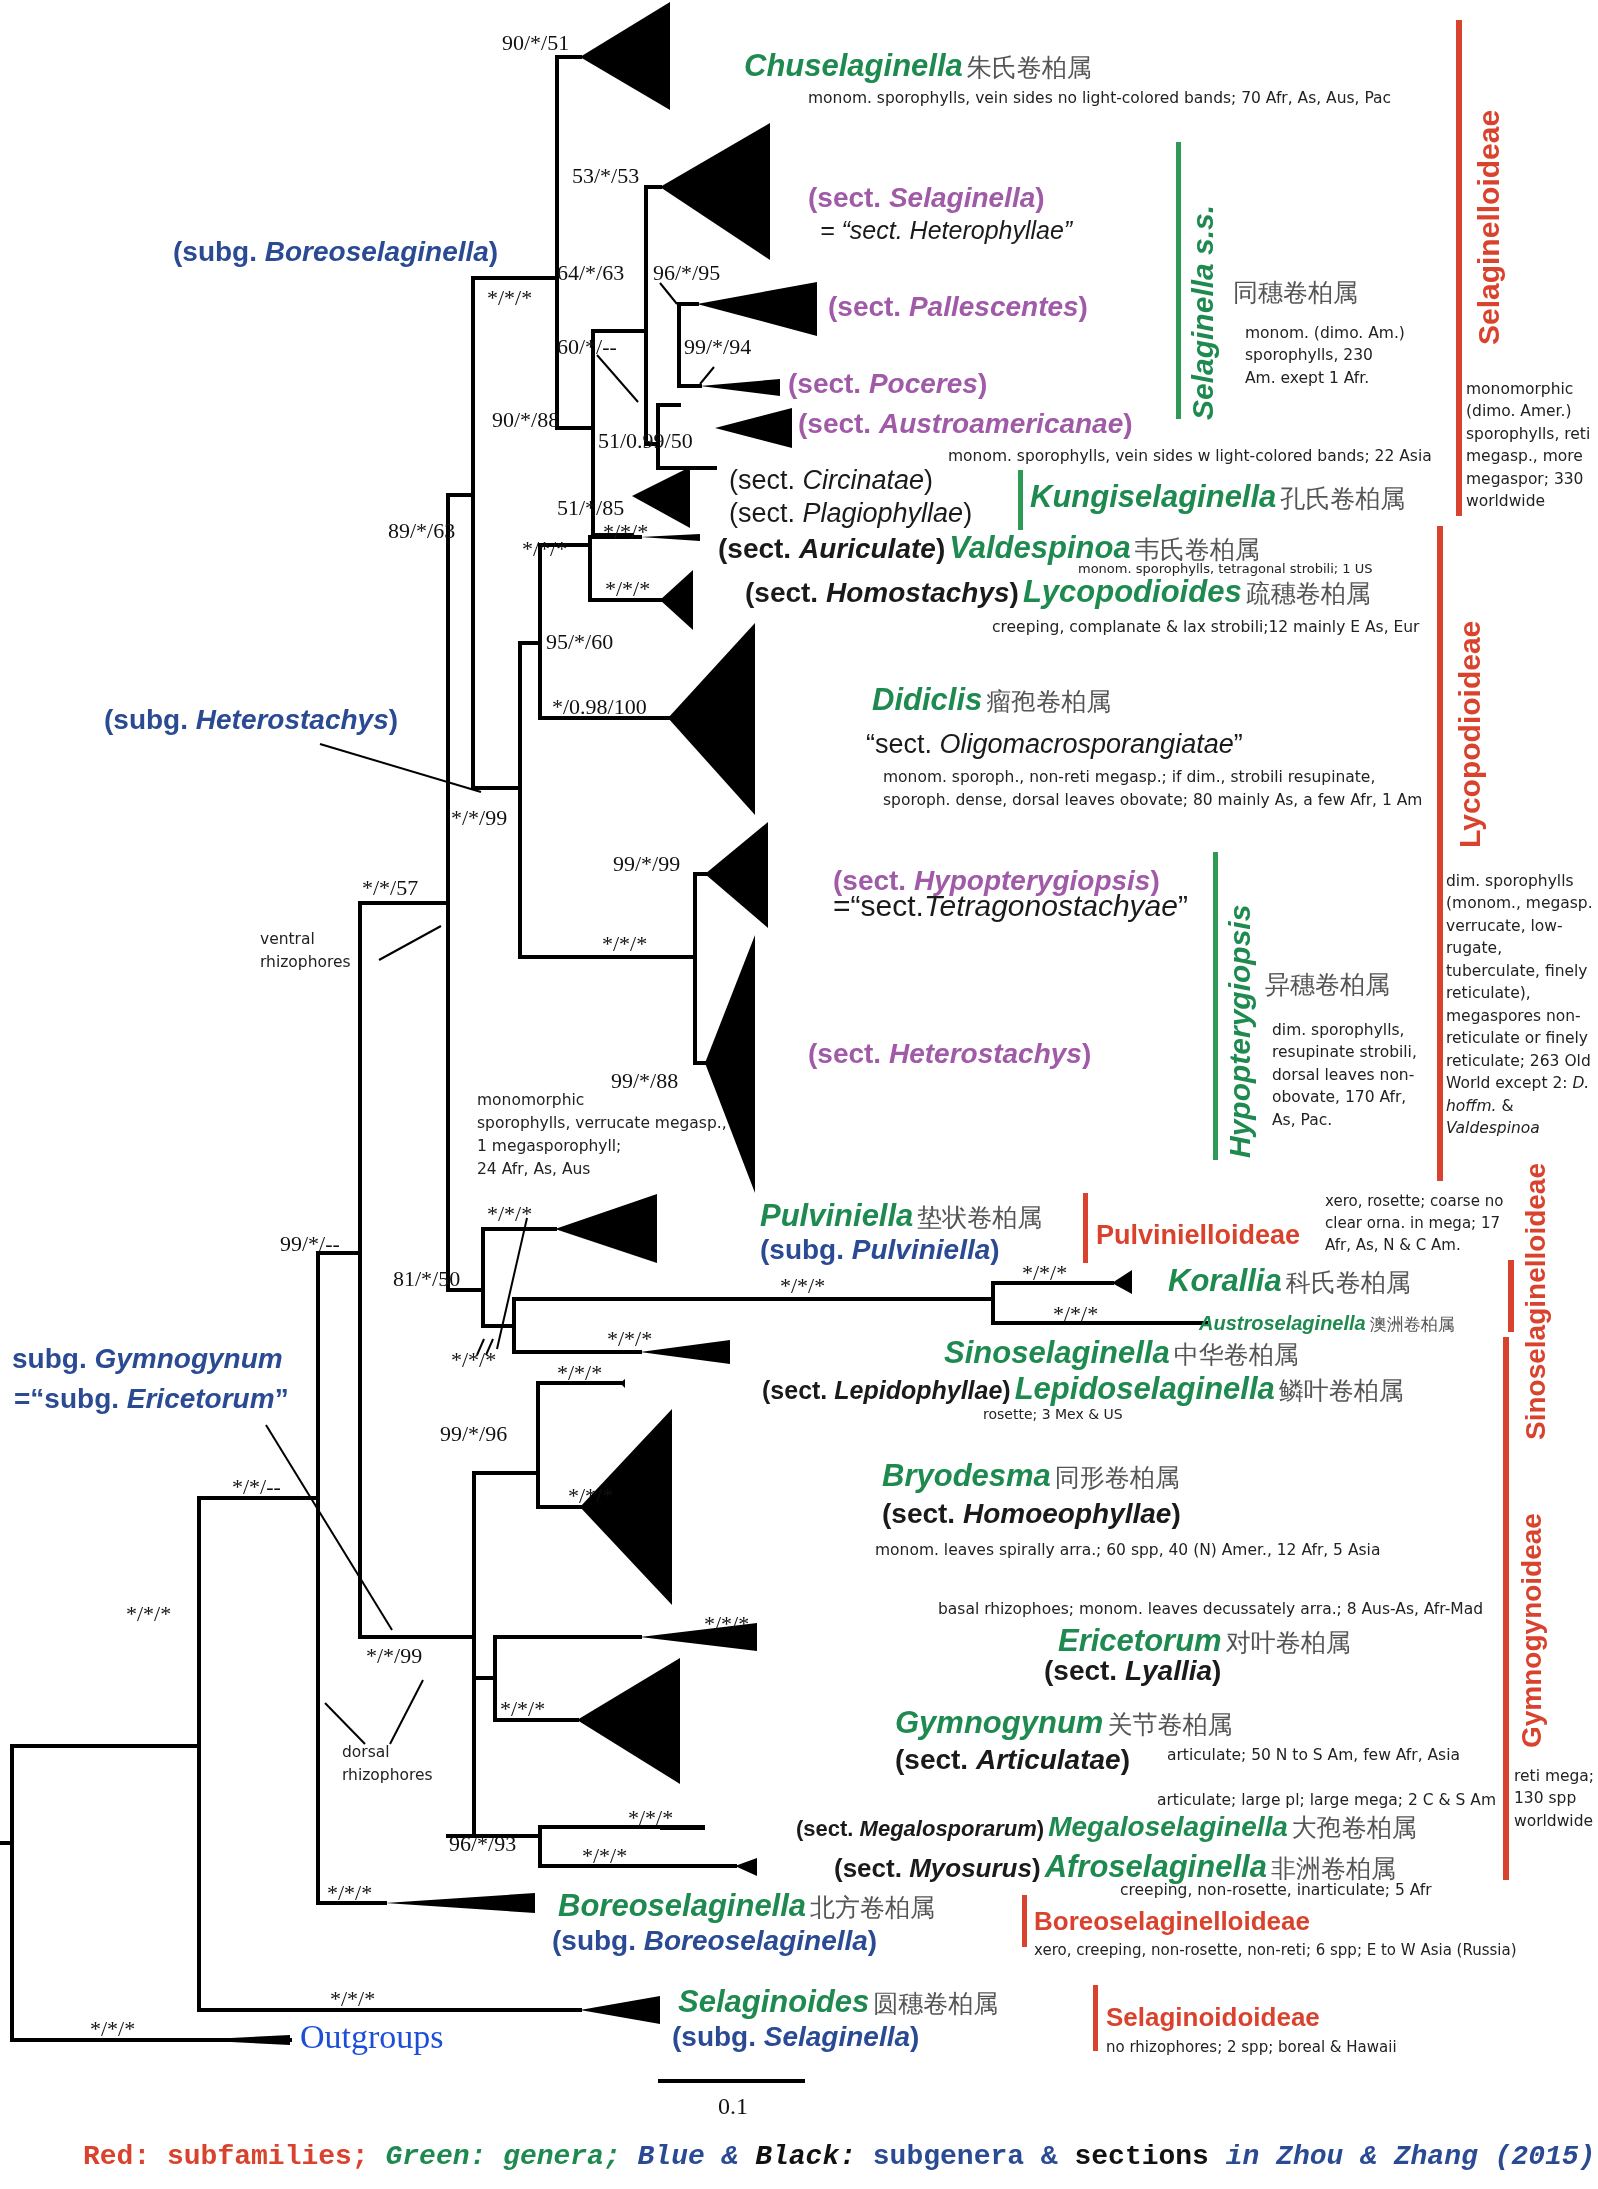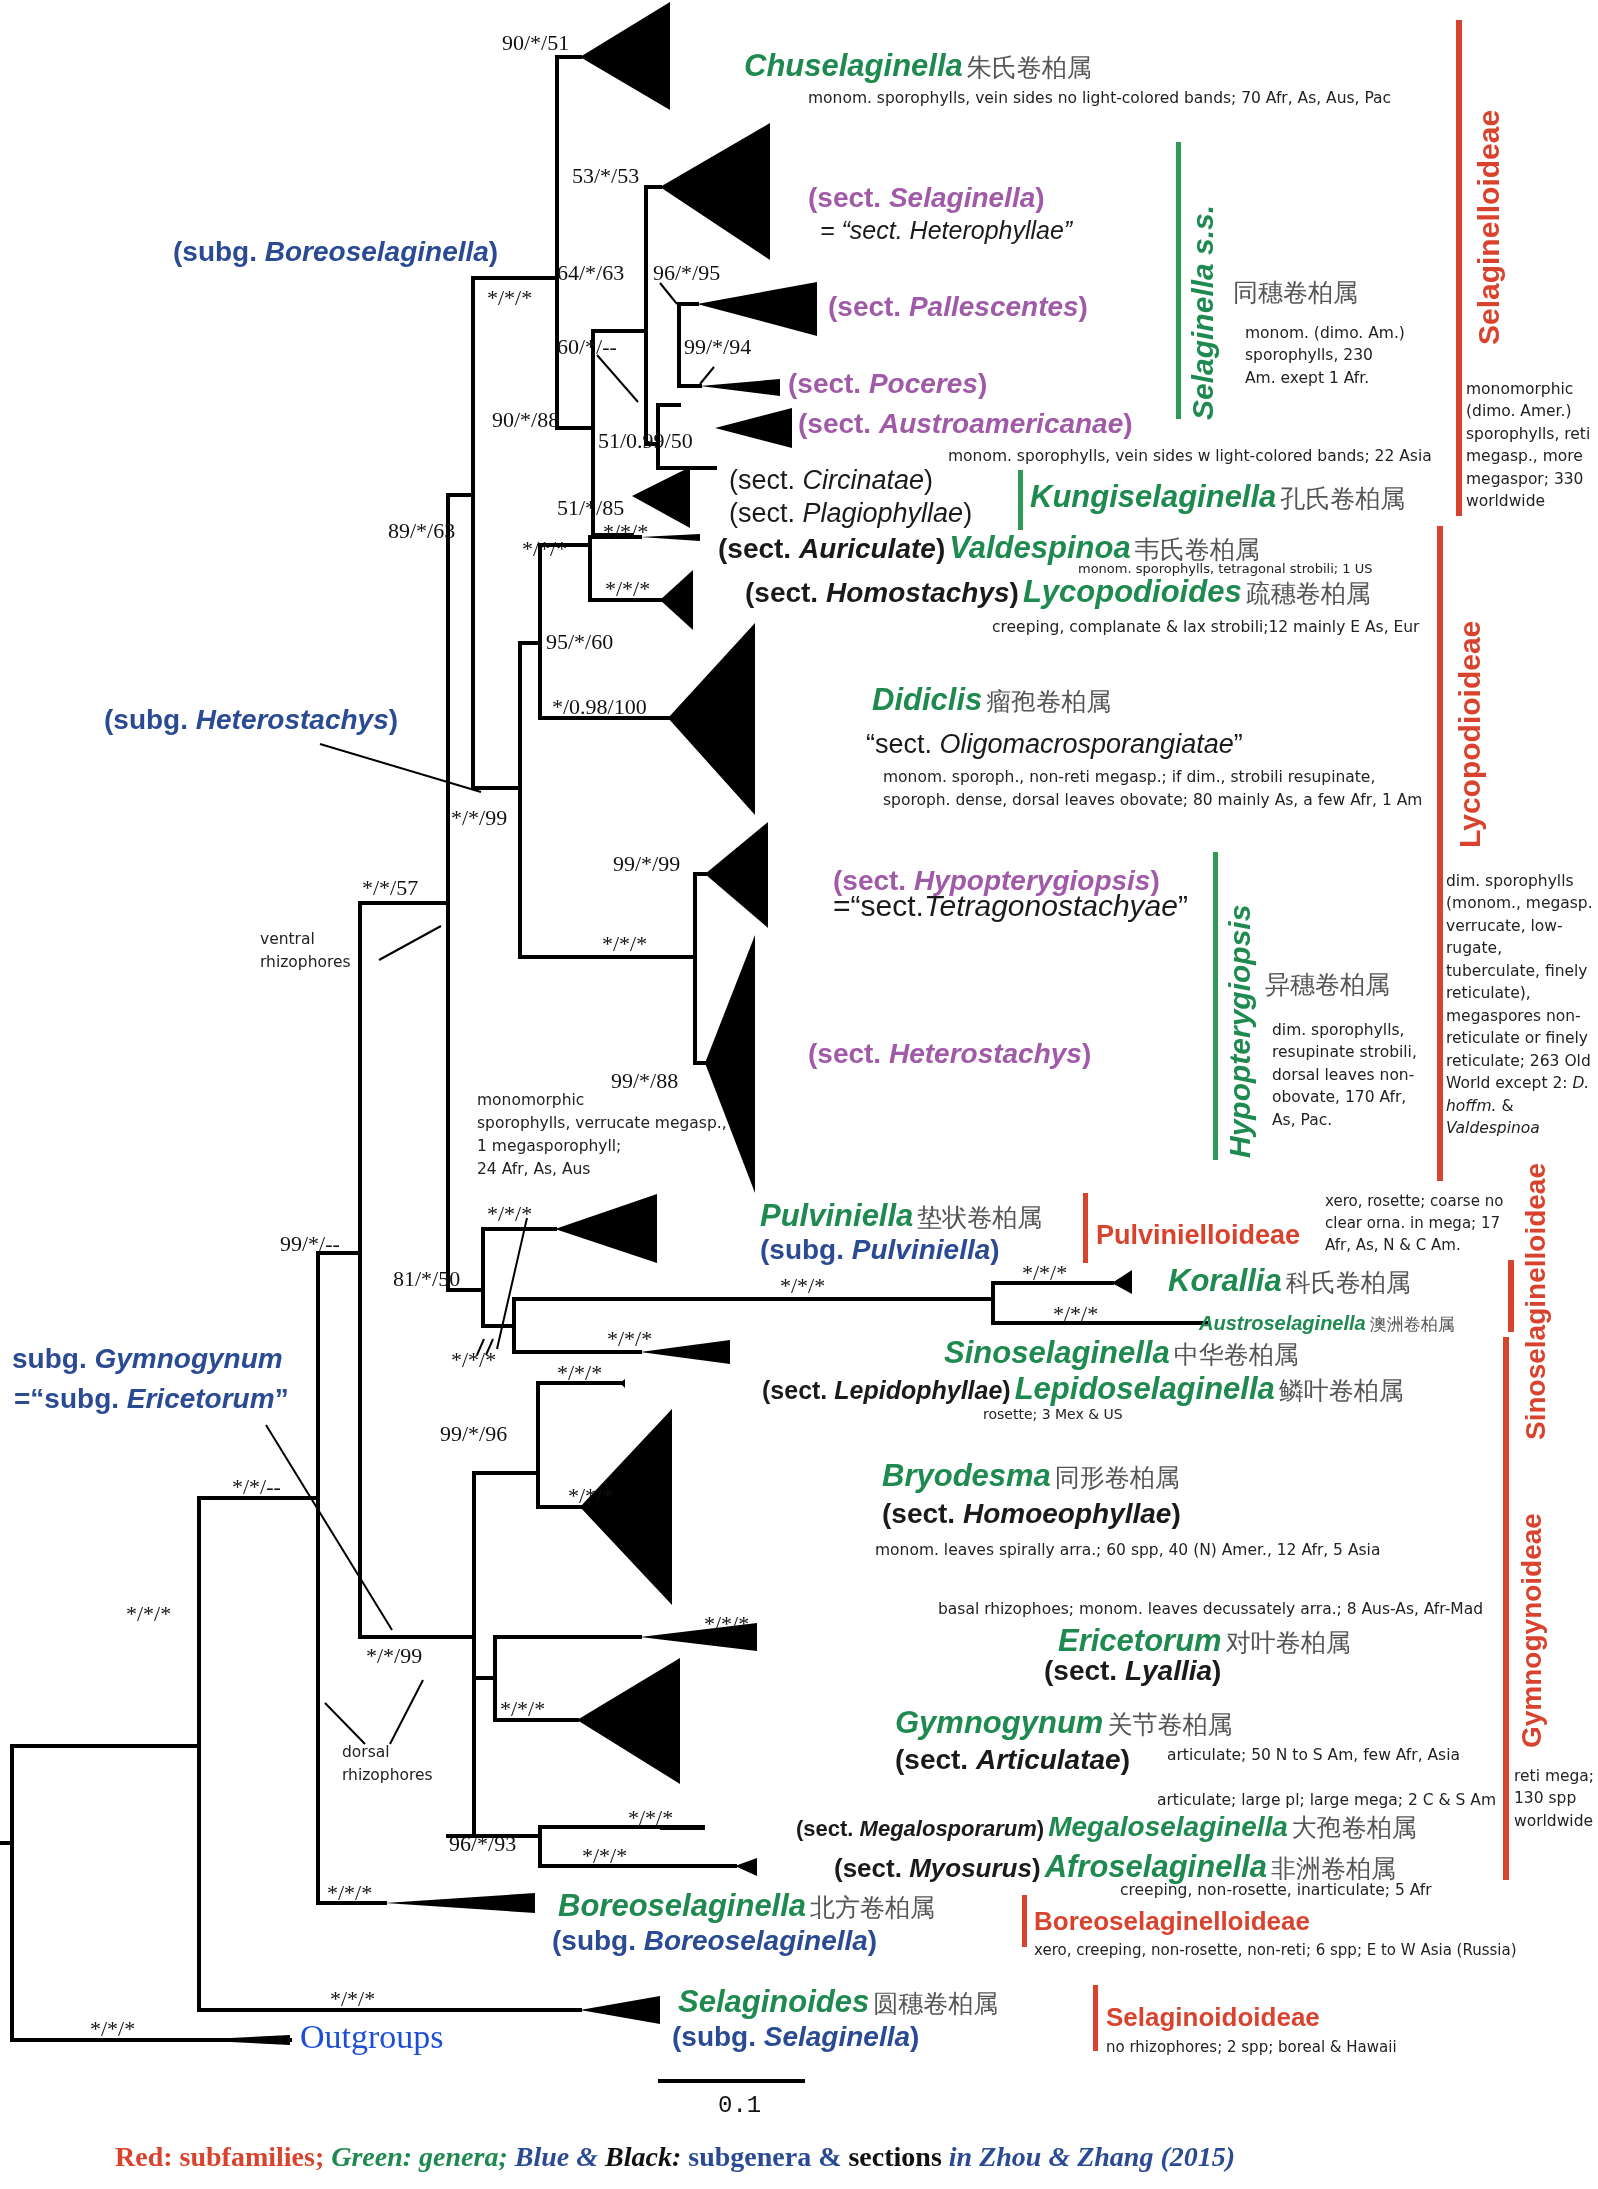--- a/index.html
+++ b/index.html
@@ -16,21 +16,21 @@
   .sect-plain { font-family: "Liberation Sans", "DejaVu Sans", sans-serif; font-size: 27px; color: #1a1a1a; }
   .subg { font-family: "Liberation Sans", "DejaVu Sans", sans-serif; font-weight: bold; font-size: 28px; color: #2a4b94; }
   .note { font-family: "DejaVu Sans", "Liberation Sans", sans-serif; font-size: 15.5px; color: #222; }
   .note-wrap { white-space: normal; line-height: 1.45; }
   .subfam { font-family: "Liberation Sans", "DejaVu Sans", sans-serif; font-weight: bold; font-size: 27px; color: #d9432e; }
   .vert { transform: rotate(-90deg); transform-origin: left top; }
   .it { font-style: italic; }
   .bar { position: absolute; }
   .bar-red { background: #d9432e; }
   .bar-green { background: #2e9a55; }
-  .legend { font-family: Liberation Serif, serif; font-size: 28px; font-weight: bold; margin-left: 32px; }
+  .legend { font-family: Liberation Mono, monospace; font-size: 28px; font-weight: bold; }
 </style>
 </head>
 <body>
 
 <svg id="tree" width="1598" height="2189" viewBox="0 0 1598 2189">
   <g stroke="#000" stroke-width="4" fill="none" stroke-linecap="square">
 
     <path d="M2 1843 H12 M12 1746 V2040"></path>
     <path d="M12 2040 H290"></path>
     <path d="M12 1746 H199 M199 1746 V2010"></path>
@@ -381,21 +381,21 @@
 <div class="txt note note-wrap" style="left:1514px;top:1765px;width:84px">reti mega; 130 spp worldwide</div>
 
 <div class="bar bar-red" style="left:1022px;top:1895px;width:5px;height:52px"></div>
 <span class="txt subfam" style="left:1034px;top:1908px;font-size:26px">Boreoselaginelloideae</span>
 <span class="txt note" style="left:1034px;top:1943px;font-size:15px">xero, creeping, non-rosette, non-reti; 6 spp; E to W Asia (Russia)</span>
 
 <div class="bar bar-red" style="left:1093px;top:1985px;width:5px;height:66px"></div>
 <span class="txt subfam" style="left:1106px;top:2004px;font-size:26px">Selaginoidoideae</span>
 <span class="txt note" style="left:1106px;top:2040px;font-size:15px">no rhizophores; 2 spp; boreal &amp; Hawaii</span>
 
-<span class="txt" style="left:718px;top:2094px;font-family:Liberation Mono, monospace;font-size:24px;color:#111">0.1</span>
+<span class="txt" style="left:718px;top:2094px;font-family:Liberation Serif, serif;font-size:24px;color:#111">0.1</span>
 
 <div class="txt legend" style="left:83px;top:2143px">
   <span style="color:#d9432e">Red: subfamilies;</span>
   <span class="it" style="color:#1e8a4f">Green: genera;</span>
   <span class="it" style="color:#2a4b94">Blue</span><span class="it" style="color:#2a4b94"> &amp; </span><span class="it" style="color:#111">Black:</span>
   <span style="color:#2a4b94">subgenera</span><span style="color:#2a4b94"> &amp; </span><span style="color:#111">sections</span>
   <span class="it" style="color:#2a4b94">in Zhou &amp; Zhang (2015)</span>
 </div>
 
 </body></html>

